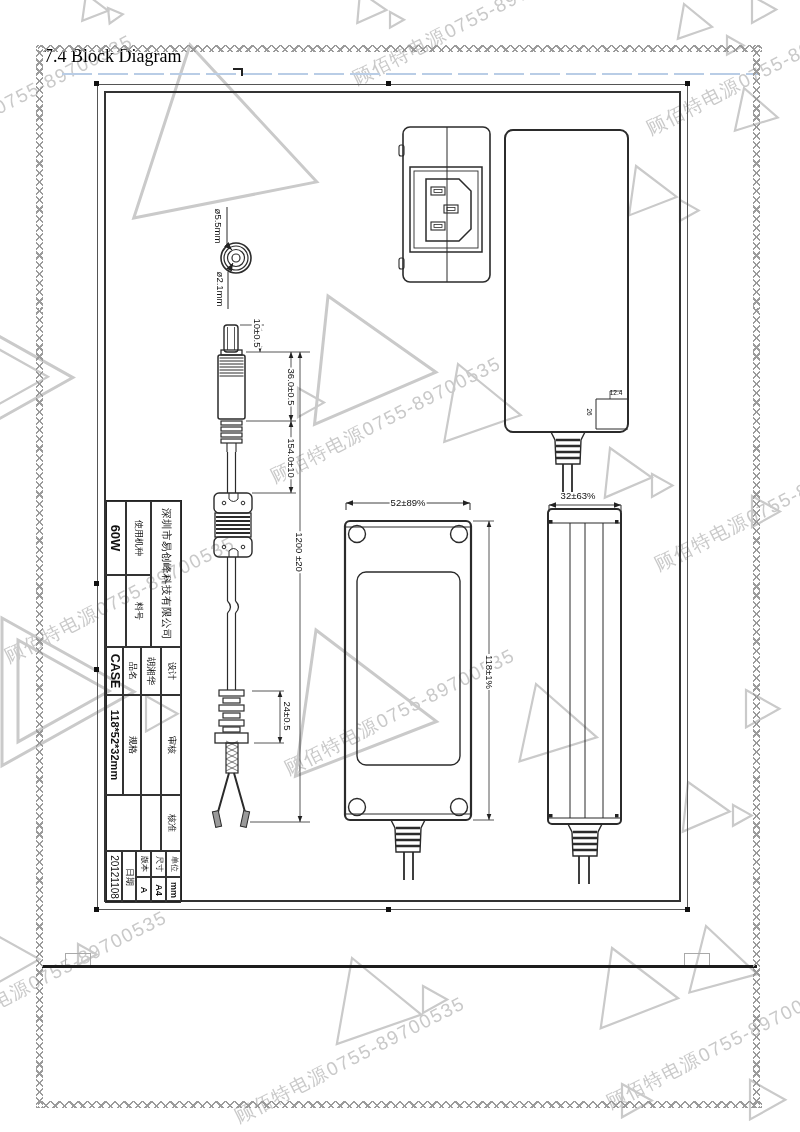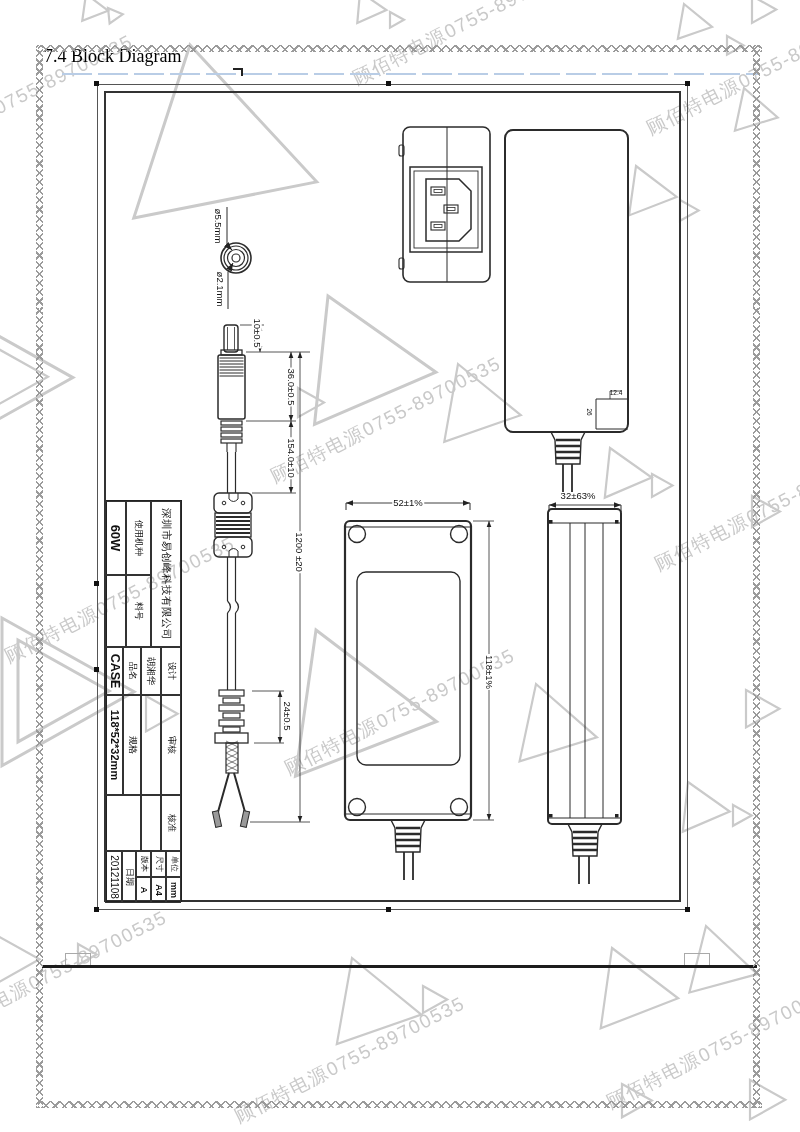--- a/index.html
+++ b/index.html
@@ -250,21 +250,21 @@
   </g>
 </svg>
 
 <div class="dim rot" style="left:218px;top:226px">ø5.5mm</div>
 <div class="dim rot" style="left:220px;top:289px">ø2.1mm</div>
 <div class="dim rot" style="left:257px;top:333px">10±0.5</div>
 <div class="dim rot" style="left:291px;top:387px">36.0±0.5</div>
 <div class="dim rot" style="left:291px;top:458px">154.0±10</div>
 <div class="dim rot" style="left:299px;top:552px">1200 ±20</div>
 <div class="dim rot" style="left:287px;top:716px">24±0.5</div>
-<div class="dim" style="left:408px;top:503px">52±1%</div>
+<div class="dim" style="left:408px;top:503px">52±89%</div>
 <div class="dim rot" style="left:489px;top:672px">118±1%</div>
 <div class="dim nobg" style="left:578px;top:496px">32±63%</div>
 <div class="dim tiny" style="left:616px;top:393px">12.4</div>
 <div class="dim tiny rot" style="left:589px;top:412px">26</div>
 
 <div class="tb-wrap">
   <div class="tb f105" style="left:0px;top:0px;width:146px;height:30px">深圳市易创峰科技有限公司</div>
   <div class="tb f9" style="left:0px;top:30px;width:74px;height:25px">使用机种</div>
   <div class="tb f9" style="left:74px;top:30px;width:72px;height:25px">料号</div>
   <div class="tb f13b" style="left:0px;top:55px;width:74px;height:21px">60W</div>

